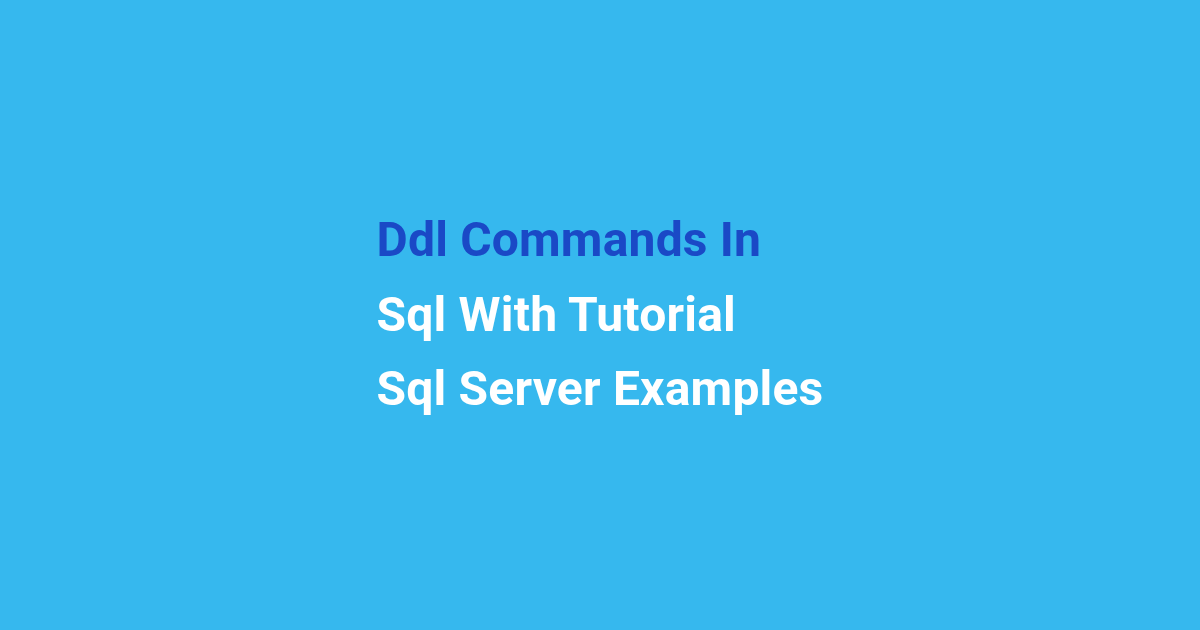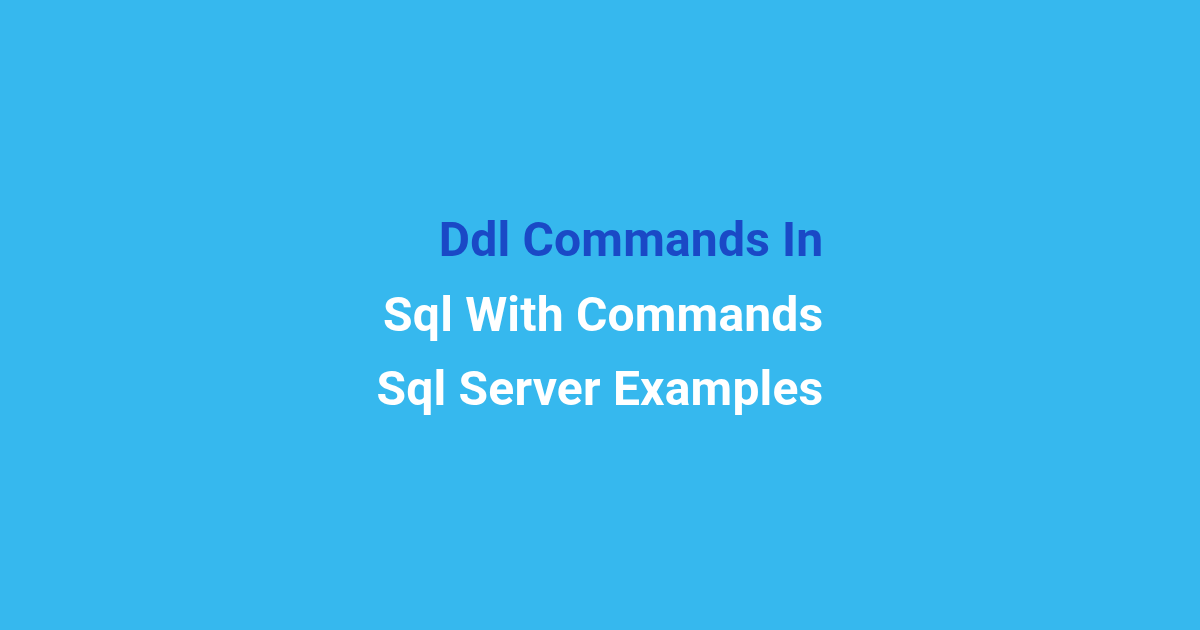--- a/index.html
+++ b/index.html
@@ -7,35 +7,35 @@
       width: 1200px;
       height: 630px;
       background: #36b8ee;
       display: flex;
       align-items: center;
       justify-content: center;
       font-family: -apple-system, BlinkMacSystemFont, "Segoe UI", Roboto, Helvetica, Arial, sans-serif;
       overflow: hidden;
     }
     .banner {
-      text-align: right;
+      text-align: left;
     }
     .line {
       font-size: 48px;
       font-weight: 700;
       line-height: 1.55;
       letter-spacing: 0.2px;
     }
     .line-primary {
       color: #1a49c6;
     }
     .line-secondary {
       color: #ffffff;
     }
   </style>
 </head>
 <body>
 
 <div class="banner">
   <div class="line line-primary">Ddl Commands In</div>
-  <div class="line line-secondary">Sql With Commands</div>
+  <div class="line line-secondary">Sql With Tutorial</div>
   <div class="line line-secondary">Sql Server Examples</div>
 </div>
 
 </body></html>

